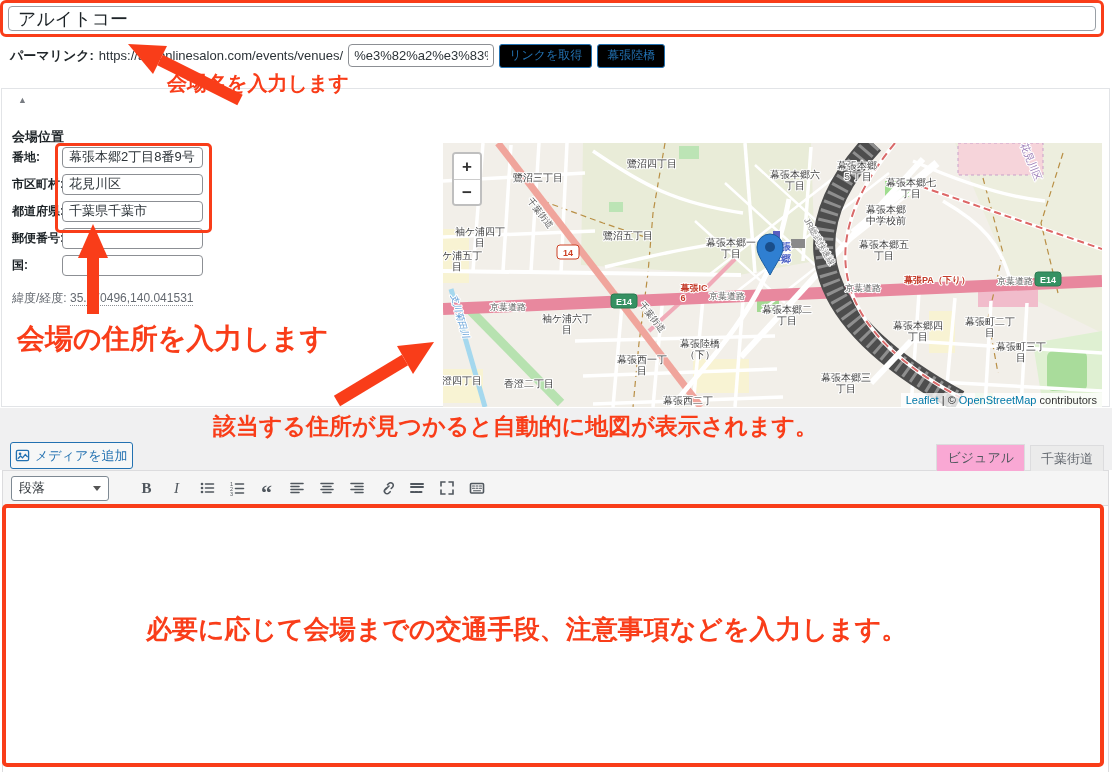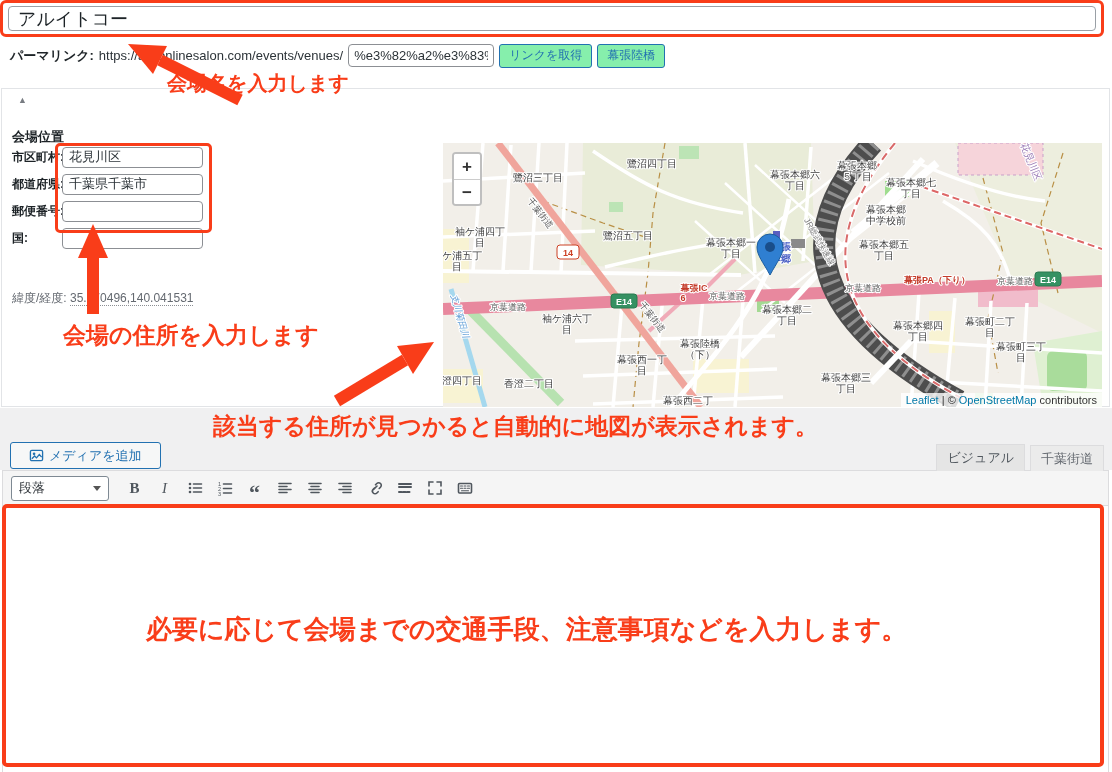--- a/index.html
+++ b/index.html
@@ -12,21 +12,21 @@
 
   
   #title-redbox{left:0;top:0;width:1104px;height:37px;border:3px solid #f93d19;border-radius:6px;z-index:40;pointer-events:none;}
   #title-input{left:8px;top:6px;width:1088px;height:25px;border:1px solid #9aa0a6;border-radius:4px;
     font-size:18px;color:#1d2327;padding:0 9px;font-family:inherit;outline:none;}
 
   
   #permalink-row{left:10px;top:43px;height:25px;display:flex;align-items:center;gap:5px;font-size:13px;color:#2c3338;}
   #permalink-row .plabel{font-weight:bold;color:#1d2327;}
   #slug-input{width:146px;height:23px;border:1px solid #8c8f94;border-radius:4px;font-size:13px;padding:0 5px;color:#2c3338;box-sizing:border-box;font-family:inherit;outline:none;}
-  .wp-btn{height:24px;display:inline-flex;align-items:center;padding:4px 9px;background:#86efac;border:1px solid #2271b1;
+  .wp-btn{height:24px;display:inline-flex;align-items:center;padding:4px 9px;background:#000000;border:1px solid #2271b1;
     border-radius:3px;color:#2271b1;font-size:12px;cursor:pointer;white-space:nowrap;font-family:inherit;}
 
   
   #venue-box{left:1px;top:88px;width:1109px;height:319px;background:#fff;border:1px solid #e2e4e7;}
   #venue-collapse{left:12px;top:94px;font-size:9px;color:#787c82;background:none;border:none;cursor:pointer;}
   #venue-title{left:12px;top:102px;font-size:13px;font-weight:bold;color:#1d2327;margin-top:26px;}
   #venue-fields{left:12px;top:146px;}
   .vrow{display:flex;align-items:center;height:22px;margin-bottom:5px;}
   .vrow .vlabel{width:50px;font-size:12px;font-weight:bold;color:#1d2327;white-space:nowrap;}
   .vrow input{width:141px;height:21px;border:1px solid #8c8f94;border-radius:4px;font-size:13px;padding:0 6px;
@@ -47,43 +47,43 @@
   .ml-road{fill:#555;font-size:9px;}
   .ml-rail{fill:#7a7a7a;font-size:8.5px;}
   .ml-redroad{fill:#c43b2a;font-size:9px;font-weight:bold;}
   .ml-water{fill:#5b9bd5;font-size:9px;font-style:italic;}
   .ml-district{fill:#9b7cb6;font-size:10px;}
   .ml-station{fill:#4a5fc4;font-size:10px;font-weight:bold;}
   #map text{paint-order:stroke;stroke:#ffffff;stroke-width:2.2px;stroke-linejoin:round;text-anchor:middle;font-family:inherit;}
 
   
   #gray-band{left:0;top:408px;width:1112px;height:62px;background:#f0f0f1;}
-  #add-media-btn{left:10px;top:442px;height:27px;display:inline-flex;align-items:center;gap:5px;padding:0 18px;
+  #add-media-btn{left:10px;top:442px;height:27px;display:inline-flex;align-items:center;gap:5px;padding:0 4px;
     background:#f6f7f7;border:1px solid #2271b1;border-radius:3px;color:#2271b1;font-size:13px;cursor:pointer;font-family:inherit;}
   #editor-tabs{top:444px;right:8px;display:flex;gap:5px;align-items:flex-end;z-index:6;}
   .etab{height:26px;padding:0 10px;font-size:13px;color:#646970;background:#ebebeb;border:1px solid #dcdcde;border-bottom:none;cursor:pointer;font-family:inherit;}
-  .etab.active{background:#e5e5e5;color:#50575e;height:27px;}
+  .etab.active{background:#f9a8d4;color:#50575e;height:27px;}
   #editor-wrap{left:2px;top:470px;width:1107px;height:302px;background:#fff;border:1px solid #dcdcde;}
-  #editor-toolbar{height:34px;background:#f5f5f5;border-bottom:1px solid #dcdcde;display:flex;align-items:center;padding:0 8px;gap:3px;}
+  #editor-toolbar{height:34px;background:#f5f5f5;border-bottom:1px solid #dcdcde;display:flex;align-items:center;padding:0 8px;gap:15px;}
   #para-select{width:82px;height:23px;background:#fff;border:1px solid #7e8993;border-radius:3px;display:flex;align-items:center;
     justify-content:space-between;padding:0 7px;font-size:13px;color:#32373c;margin-right:9px;cursor:pointer;}
   .caret{width:0;height:0;border-left:4px solid transparent;border-right:4px solid transparent;border-top:5px solid #555;}
   .tb-btn{width:27px;height:25px;display:flex;align-items:center;justify-content:center;background:transparent;border:1px solid transparent;
     border-radius:2px;color:#50575e;cursor:pointer;padding:0;}
   .tb-btn svg{stroke:#50575e;fill:none;stroke-width:1.6;stroke-linecap:round;}
   .tb-b{font-family:"Liberation Serif",serif;font-weight:bold;font-size:15px;}
   .tb-i{font-family:"Liberation Serif",serif;font-style:italic;font-size:15px;}
   .tb-q{font-family:"Liberation Serif",serif;font-weight:bold;font-size:22px;line-height:10px;margin-top:10px;}
   #editor-content{height:267px;background:#fff;cursor:text;}
   #editor-redbox{left:2px;top:504px;width:1102px;height:263px;border:4px solid #f93d19;border-radius:5px;z-index:40;pointer-events:none;}
 
   
   .anno{position:absolute;color:#f93d19;font-weight:bold;z-index:45;white-space:nowrap;}
   #anno-venue-name{left:167px;top:70px;font-size:20px;}
-  #anno-venue-address{left:17px;top:320px;font-size:23px;margin-left:46px;}
+  #anno-venue-address{left:17px;top:320px;font-size:28px;}
   #anno-map-auto{left:213px;top:411px;font-size:23px;}
   #anno-editor-note{left:146px;top:612px;font-size:26px;}
   #arrows{left:0;top:0;width:1112px;height:772px;z-index:50;pointer-events:none;}
 </style>
 </head>
 <body>
 
 <input id="title-input" class="abs" type="text" value="アルイトコー" style="">
 <div id="title-redbox" class="abs"></div>
 
@@ -92,20 +92,24 @@
   <span>https://altkonlinesalon.com/events/venues/</span>
   <input id="slug-input" type="text" value="%e3%82%a2%e3%83%" style="">
   <button class="wp-btn">リンクを取得</button>
   <button class="wp-btn">幕張陸橋</button>
 </div>
 
 <div id="venue-box" class="abs"></div>
 <button id="venue-collapse" class="abs">▲</button>
 <div id="venue-title" class="abs">会場位置</div>
 <div id="venue-fields" class="abs">
+    <div class="vrow">
+      <span class="vlabel">番地:</span>
+      <input type="text" value="幕張本郷2丁目8番9号" style="">
+    </div>
     <div class="vrow">
       <span class="vlabel">市区町村:</span>
       <input type="text" value="花見川区" style="">
     </div>
     <div class="vrow">
       <span class="vlabel">都道府県:</span>
       <input type="text" value="千葉県千葉市" style="">
     </div>
     <div class="vrow">
       <span class="vlabel">郵便番号:</span>

